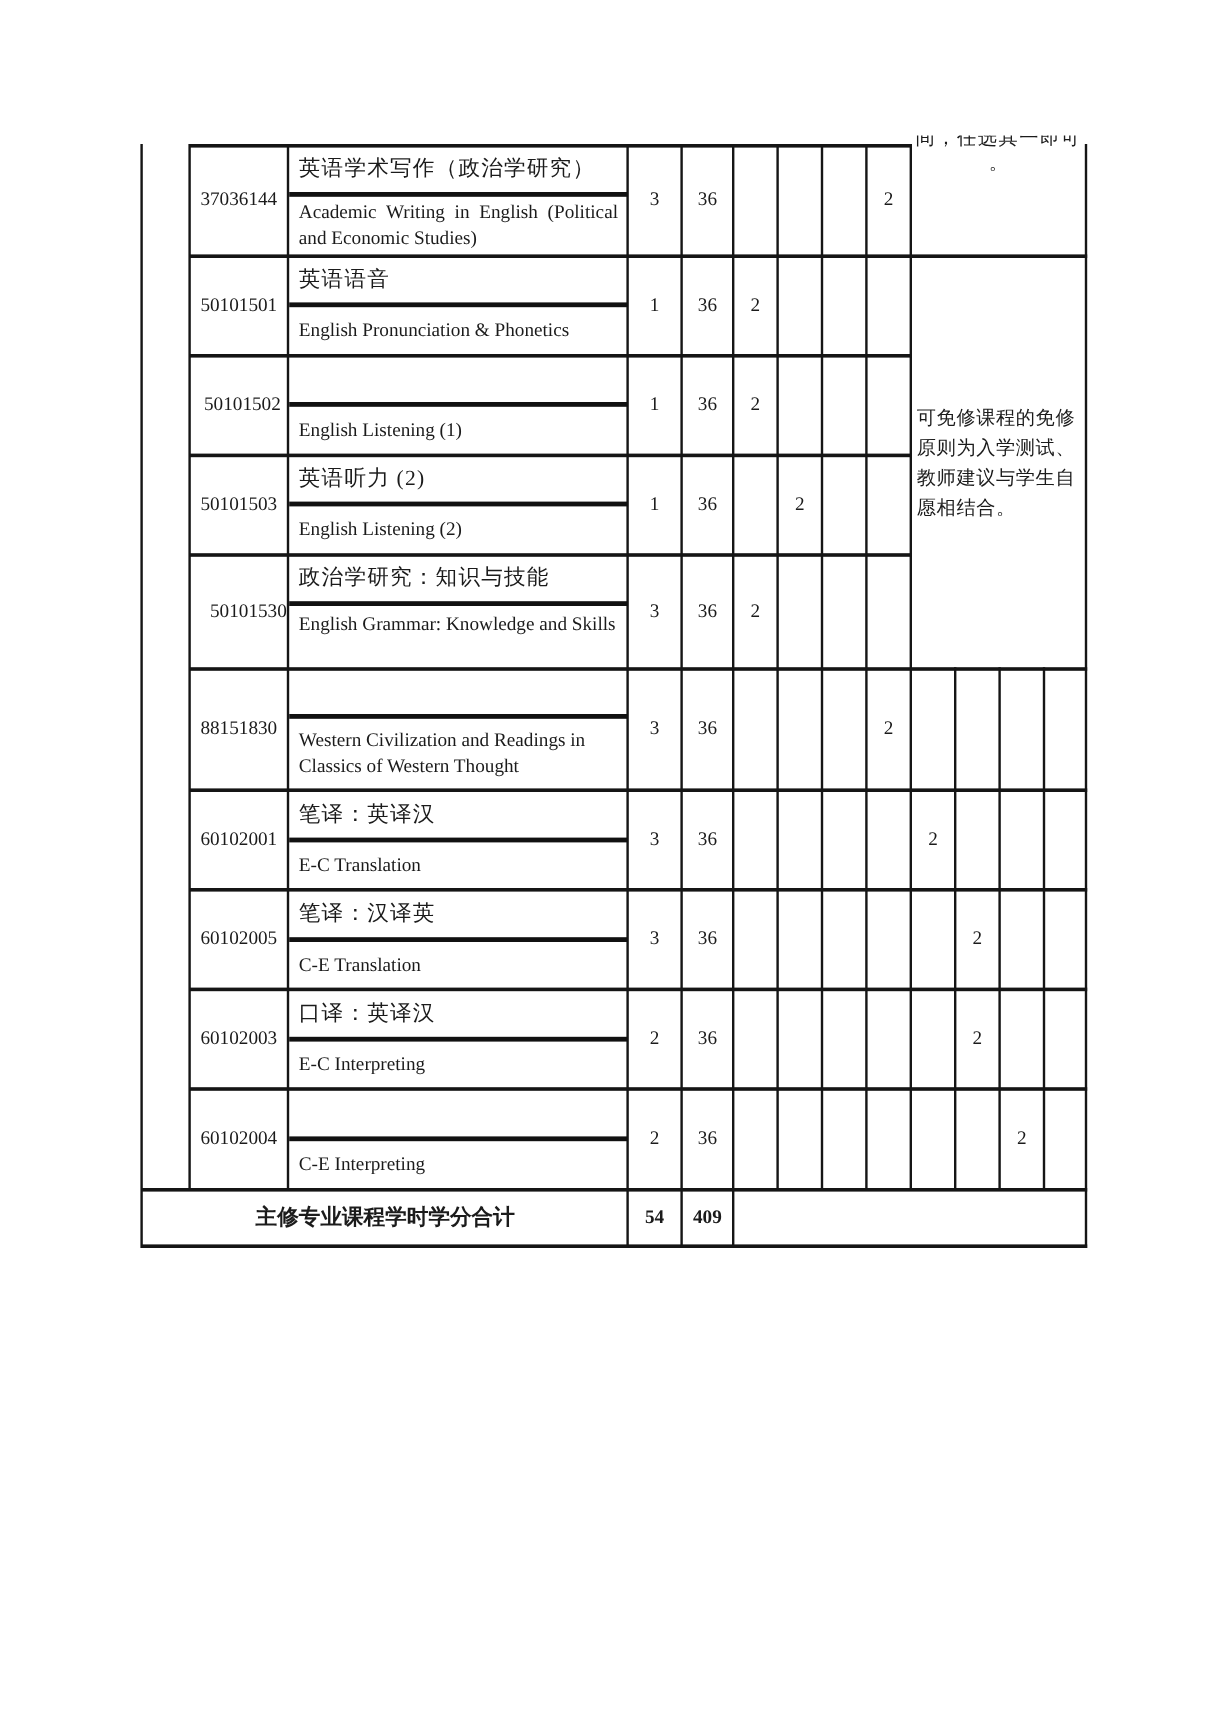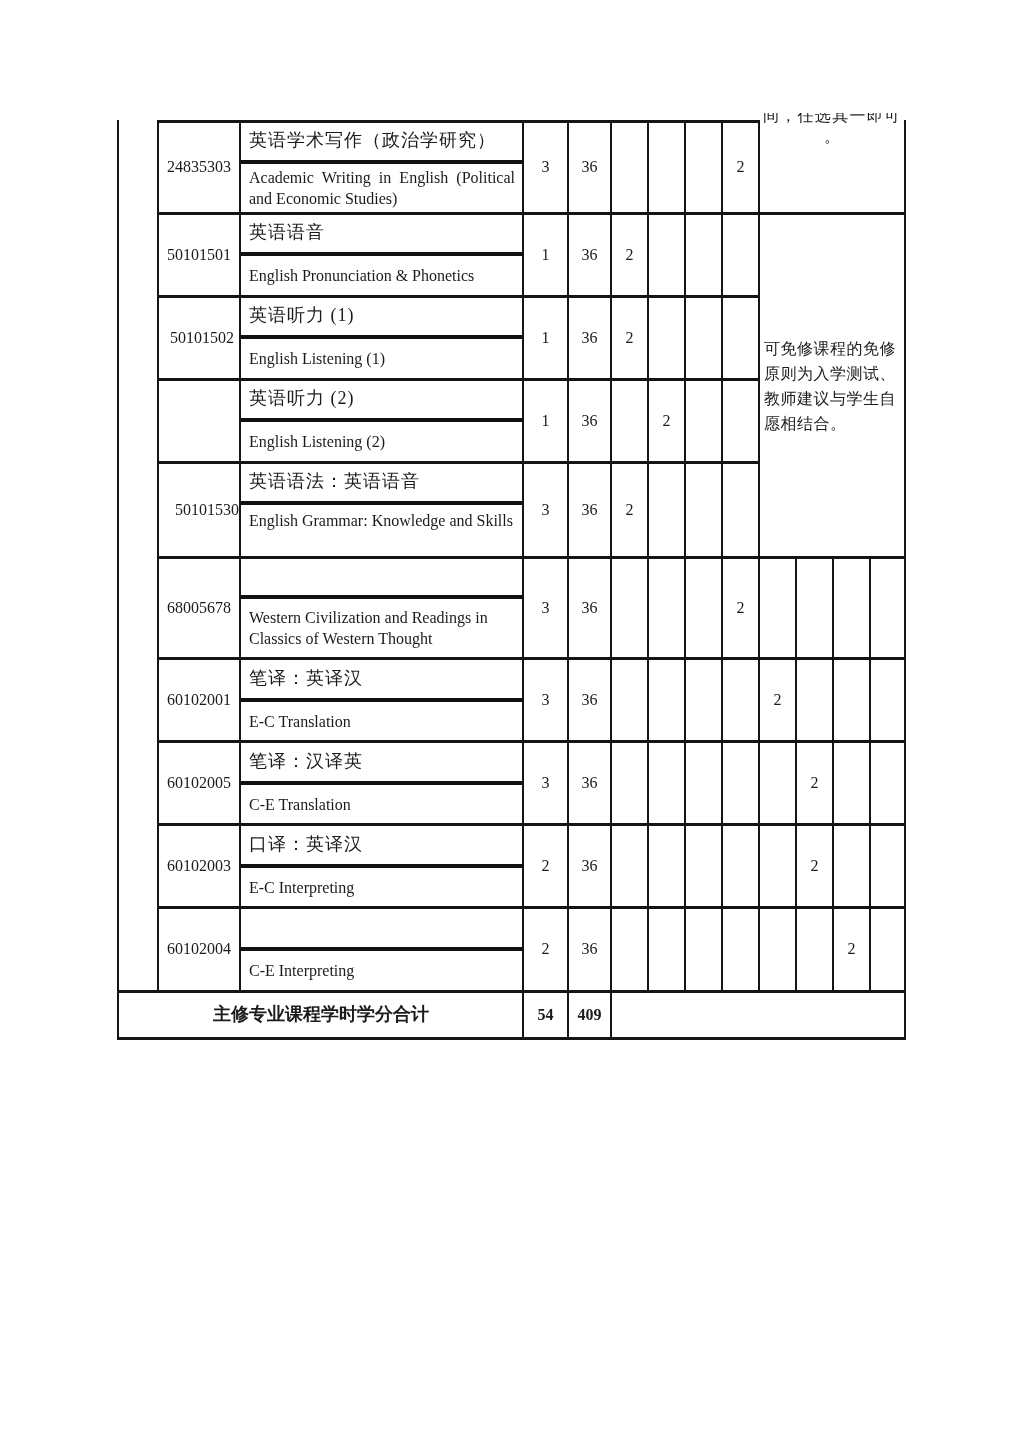--- a/index.html
+++ b/index.html
@@ -64,55 +64,55 @@
   <div class="dv" style="left:241px;top:864px;width:282px"></div>
   <div class="dv" style="left:241px;top:947px;width:282px"></div>
 
   <div class="note1wrap">
     <p class="note1line1">间，任选其一即可</p>
     <p class="note1line2">。</p>
   </div>
 
   <div class="note2">可免修课程的免修原则为入学测试、教师建议与学生自愿相结合。</div>
 
-  <div class="cell ctr" style="left:158px;top:121px;width:82px;line-height:92px">24835303</div>
+  <div class="cell ctr" style="left:158px;top:121px;width:82px;line-height:92px">37036144</div>
   <div class="cell just" style="left:249px;top:164px;width:266px;line-height:21px;padding-top:3px">Academic Writing in English (Political and Economic Studies)</div>
   <div class="cell zh" style="left:249px;top:121px;width:266px;line-height:39px">英语学术写作（政治学研究）</div>
   <div class="cell ctr" style="left:523px;top:121px;width:45px;line-height:92px">3</div>
   <div class="cell ctr" style="left:568px;top:121px;width:43px;line-height:92px">36</div>
   <div class="cell ctr" style="left:722px;top:121px;width:37px;line-height:92px">2</div>
 
   <div class="cell ctr" style="left:158px;top:213px;width:82px;line-height:83px">50101501</div>
   <div class="cell zh" style="left:249px;top:213px;width:266px;line-height:39px">英语语音</div>
   <div class="cell" style="left:249px;top:256px;width:266px;line-height:40px">English Pronunciation &amp; Phonetics</div>
   <div class="cell ctr" style="left:523px;top:213px;width:45px;line-height:83px">1</div>
   <div class="cell ctr" style="left:568px;top:213px;width:43px;line-height:83px">36</div>
   <div class="cell ctr" style="left:611px;top:213px;width:37px;line-height:83px">2</div>
 
   <div class="cell ctr" style="left:158px;top:296px;width:88px;line-height:83px">50101502</div>
-  <div class="cell zh" style="left:249px;top:296px;width:266px;line-height:39px">英语听力 (1)</div>
   <div class="cell" style="left:249px;top:339px;width:266px;line-height:40px">English Listening (1)</div>
   <div class="cell ctr" style="left:523px;top:296px;width:45px;line-height:83px">1</div>
   <div class="cell ctr" style="left:568px;top:296px;width:43px;line-height:83px">36</div>
   <div class="cell ctr" style="left:611px;top:296px;width:37px;line-height:83px">2</div>
 
+  <div class="cell ctr" style="left:158px;top:379px;width:82px;line-height:83px">50101503</div>
   <div class="cell zh" style="left:249px;top:379px;width:266px;line-height:39px">英语听力 (2)</div>
   <div class="cell" style="left:249px;top:422px;width:266px;line-height:40px">English Listening (2)</div>
   <div class="cell ctr" style="left:523px;top:379px;width:45px;line-height:83px">1</div>
   <div class="cell ctr" style="left:568px;top:379px;width:43px;line-height:83px">36</div>
   <div class="cell ctr" style="left:648px;top:379px;width:37px;line-height:83px">2</div>
 
   <div class="cell ctr" style="left:158px;top:462px;width:98px;line-height:95px">50101530</div>
-  <div class="cell zh" style="left:249px;top:462px;width:266px;line-height:39px">英语语法：英语语音</div>
+  <div class="cell zh" style="left:249px;top:462px;width:266px;line-height:39px">政治学研究：知识与技能</div>
   <div class="cell" style="left:249px;top:505px;width:266px;line-height:21px;padding-top:5px">English Grammar: Knowledge and Skills</div>
   <div class="cell ctr" style="left:523px;top:462px;width:45px;line-height:95px">3</div>
   <div class="cell ctr" style="left:568px;top:462px;width:43px;line-height:95px">36</div>
   <div class="cell ctr" style="left:611px;top:462px;width:37px;line-height:95px">2</div>
 
-  <div class="cell ctr" style="left:158px;top:557px;width:82px;line-height:101px">68005678</div>
+  <div class="cell ctr" style="left:158px;top:557px;width:82px;line-height:101px">88151830</div>
   <div class="cell" style="left:249px;top:599px;width:266px;line-height:21px;padding-top:8px">Western Civilization and Readings in Classics of Western Thought</div>
   <div class="cell ctr" style="left:523px;top:557px;width:45px;line-height:101px">3</div>
   <div class="cell ctr" style="left:568px;top:557px;width:43px;line-height:101px">36</div>
   <div class="cell ctr" style="left:722px;top:557px;width:37px;line-height:101px">2</div>
 
   <div class="cell ctr" style="left:158px;top:658px;width:82px;line-height:83px">60102001</div>
   <div class="cell zh" style="left:249px;top:658px;width:266px;line-height:40px">笔译：英译汉</div>
   <div class="cell" style="left:249px;top:702px;width:266px;line-height:39px">E-C Translation</div>
   <div class="cell ctr" style="left:523px;top:658px;width:45px;line-height:83px">3</div>
   <div class="cell ctr" style="left:568px;top:658px;width:43px;line-height:83px">36</div>

